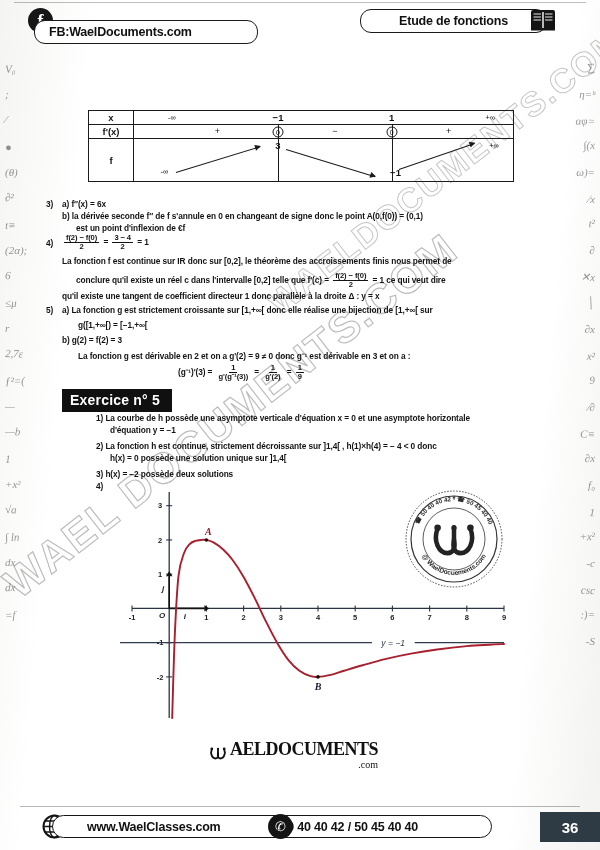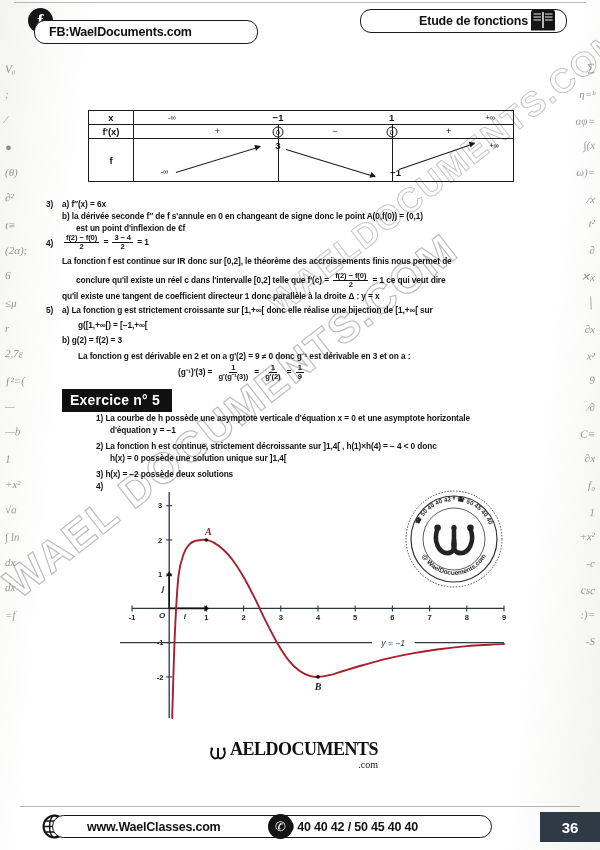--- a/index.html
+++ b/index.html
@@ -36,21 +36,20 @@
     width: 600px; height: 30px;
   }
   .hdr-pill {
     position: absolute;
     height: 22px;
     border: 1.6px solid #1b1b1b;
     border-radius: 11px;
     background: #fff;
     display: flex;
     align-items: center;
-    padding-left: 20px;
   }
   #hdr-left-pill { left: 34px; top: 3px; width: 208px; padding-left: 14px; margin-top: 11px; }
   #hdr-right-pill { left: 360px; top: 3px; width: 185px; justify-content: center; }
   .hdr-text {
     font-weight: bold;
     font-size: 12.5px;
     letter-spacing: -0.2px;
     color: #111;
     white-space: nowrap;
   }

